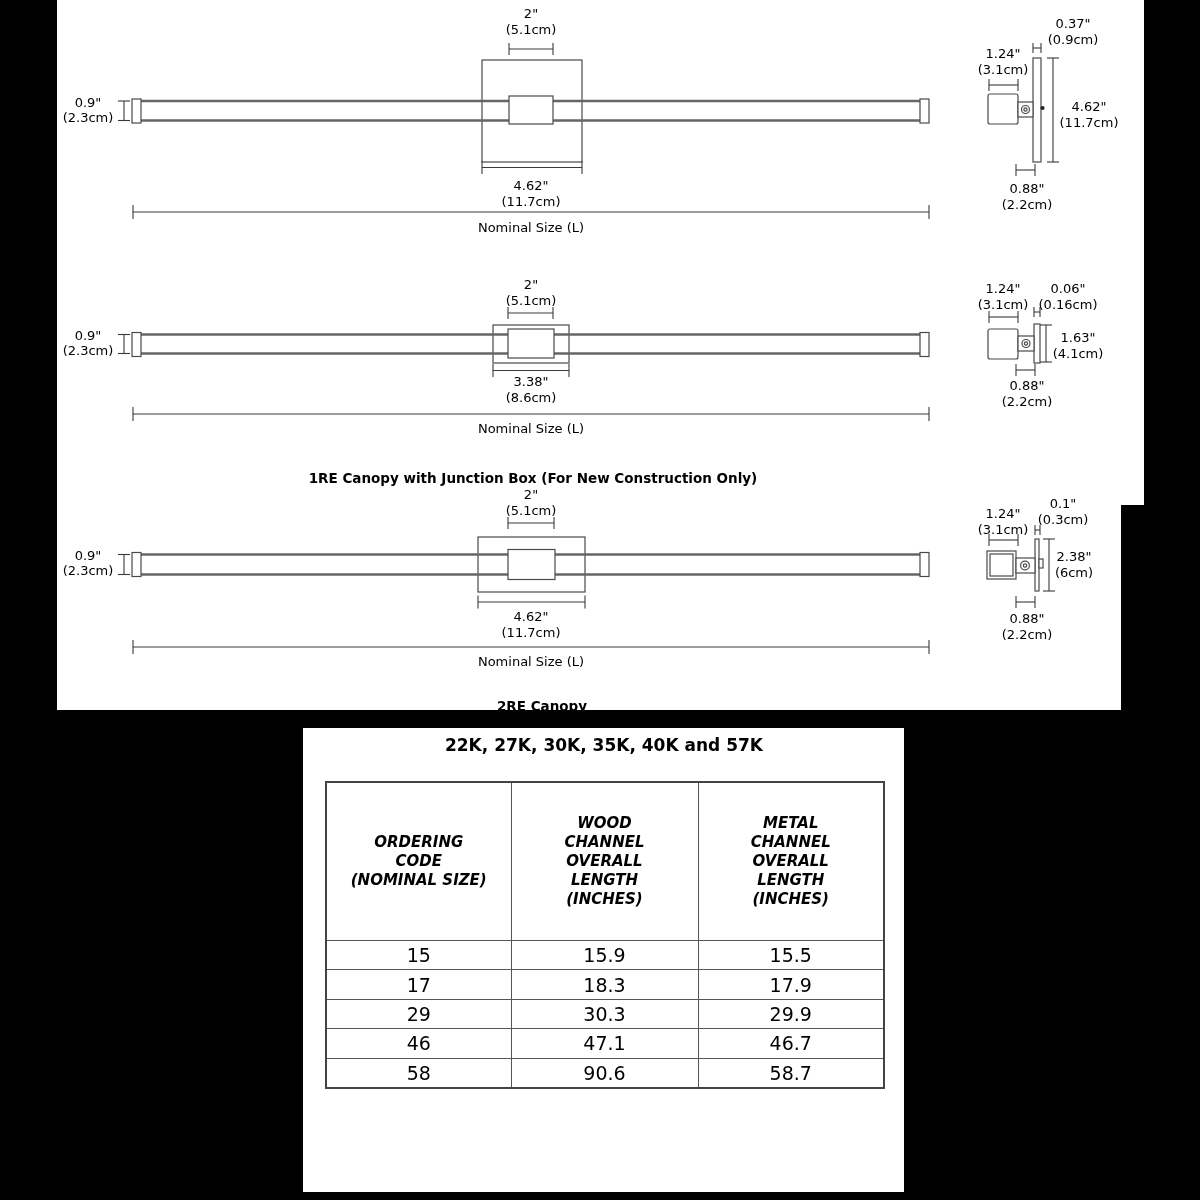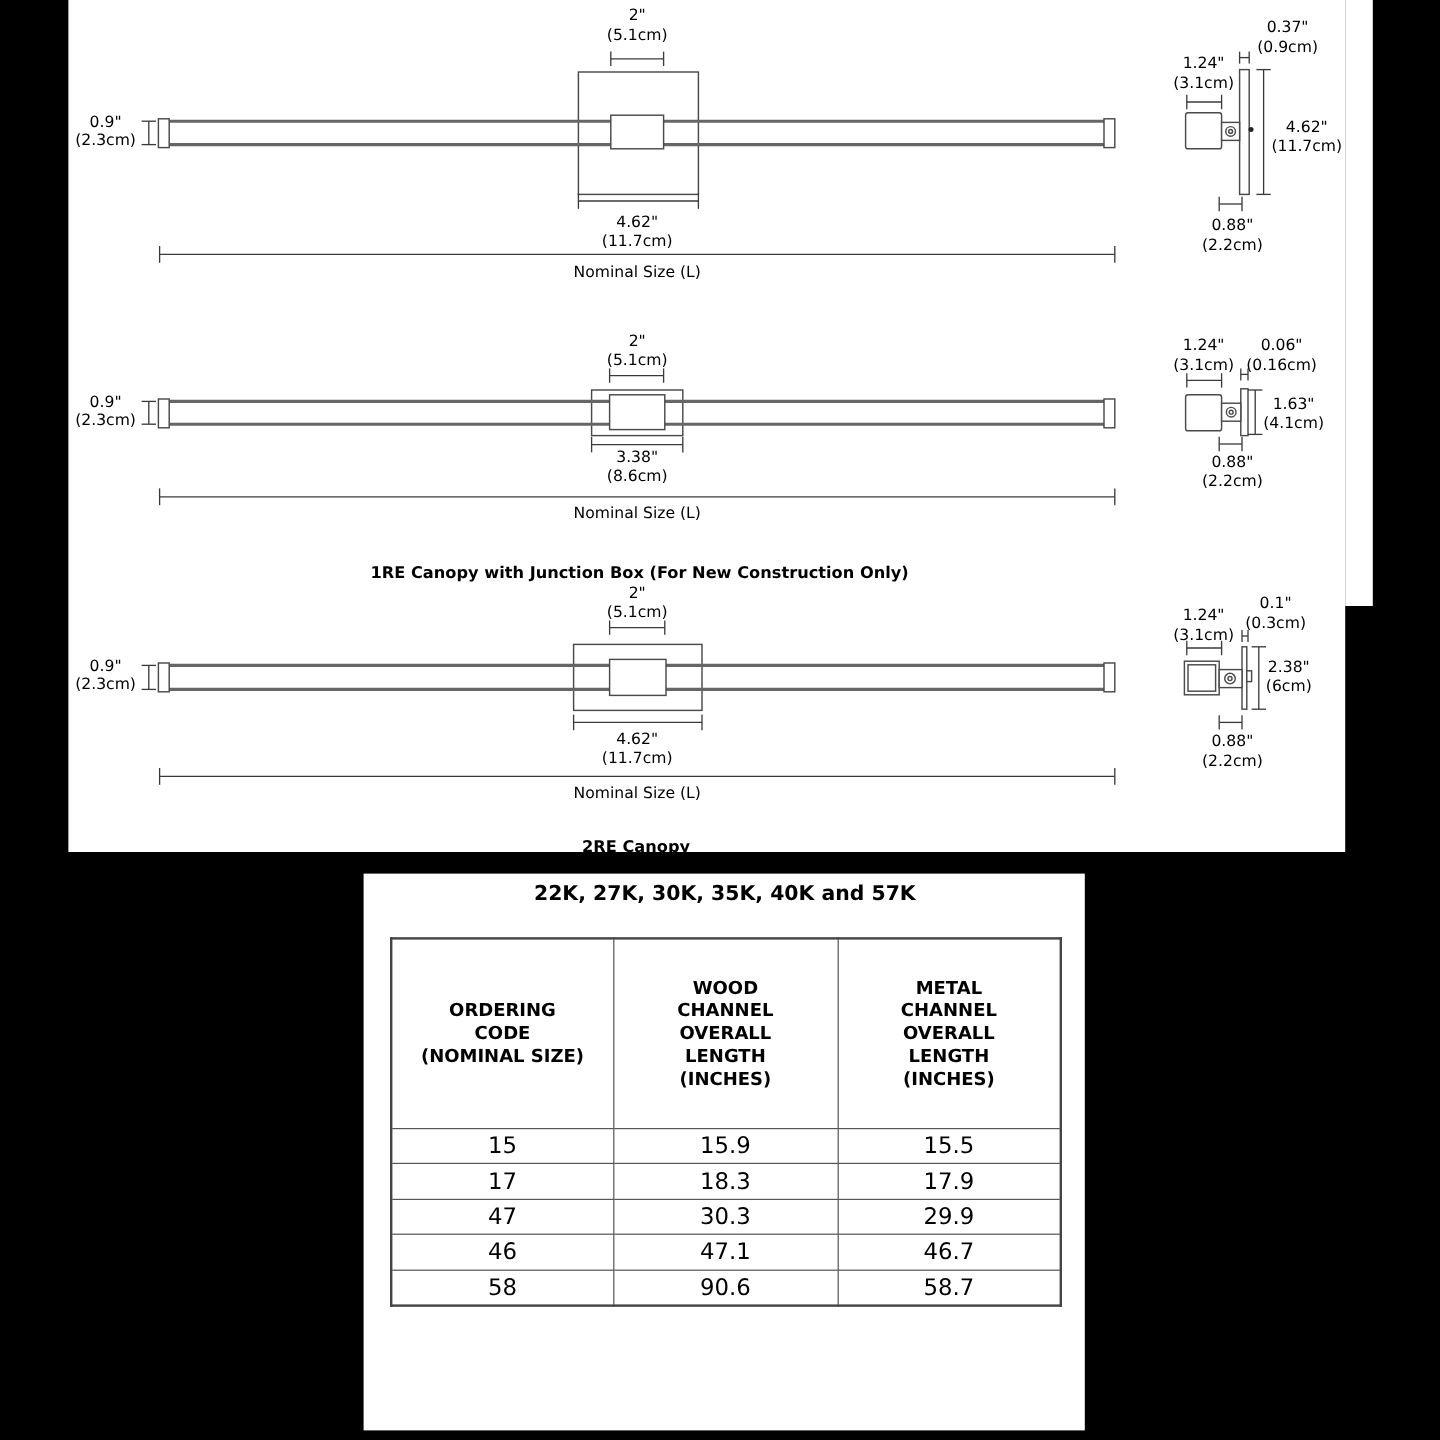--- a/index.html
+++ b/index.html
@@ -15,21 +15,21 @@
   .lbl-left{position:absolute;z-index:3;font-size:13px;line-height:15px;white-space:pre-line;
        text-align:center;width:56px;transform:none;}
   .caption{position:absolute;z-index:3;font-size:13.5px;font-weight:bold;white-space:nowrap;
        transform:translateX(-50%);margin-top:12px;}
   .tbl-title{position:absolute;z-index:3;font-size:17px;font-weight:bold;white-space:nowrap;
        transform:translateX(-50%);}
   table.spec{position:absolute;left:325px;top:781px;z-index:3;border-collapse:collapse;
        table-layout:fixed;width:558px;}
   table.spec th,table.spec td{border:1px solid #555;text-align:center;vertical-align:middle;
        white-space:pre-line;padding:0;}
-  table.spec th{height:157px;font-size:15px;line-height:19px;font-weight:bold;}
+  table.spec th{height:157px;font-size:15px;line-height:19px;font-weight:bold;font-style:italic;}
   table.spec td{height:28.4px;font-size:19px;}
   table.spec{border:2px solid #444;}
   .c1{width:185px;} .c2{width:187px;} .c3{width:186px;}
 </style>
 </head>
 <body>
 
 <div class="stage">
 
   <div class="panel panel-top"></div>
@@ -196,21 +196,21 @@
   <div class="lbl" style="left:531px;top:421px;">Nominal Size (L)</div>
   <div class="caption" style="left:533px;top:458px;">1RE Canopy with Junction Box (For New Construction Only)</div>
 
   <div class="lbl" style="left:531px;top:487px;">2"
 (5.1cm)</div>
   <div class="lbl-left" style="left:60px;top:548px;">0.9"
 (2.3cm)</div>
   <div class="lbl" style="left:531px;top:609px;">4.62"
 (11.7cm)</div>
   <div class="lbl" style="left:531px;top:654px;">Nominal Size (L)</div>
-  <div class="caption" style="left:530px;top:686px;">2RE Canopy</div>
+  <div class="caption" style="left:542px;top:686px;">2RE Canopy</div>
 
   <div class="lbl" style="left:1073px;top:16px;">0.37"
 (0.9cm)</div>
   <div class="lbl" style="left:1003px;top:46px;">1.24"
 (3.1cm)</div>
   <div class="lbl" style="left:1089px;top:99px;">4.62"
 (11.7cm)</div>
   <div class="lbl" style="left:1027px;top:181px;">0.88"
 (2.2cm)</div>
 
@@ -260,21 +260,21 @@
       <td>15</td>
       <td>15.9</td>
       <td>15.5</td>
     </tr>
     <tr>
       <td>17</td>
       <td>18.3</td>
       <td>17.9</td>
     </tr>
     <tr>
-      <td>47</td>
+      <td>29</td>
       <td>30.3</td>
       <td>29.9</td>
     </tr>
     <tr>
       <td>46</td>
       <td>47.1</td>
       <td>46.7</td>
     </tr>
     <tr>
       <td>58</td>

